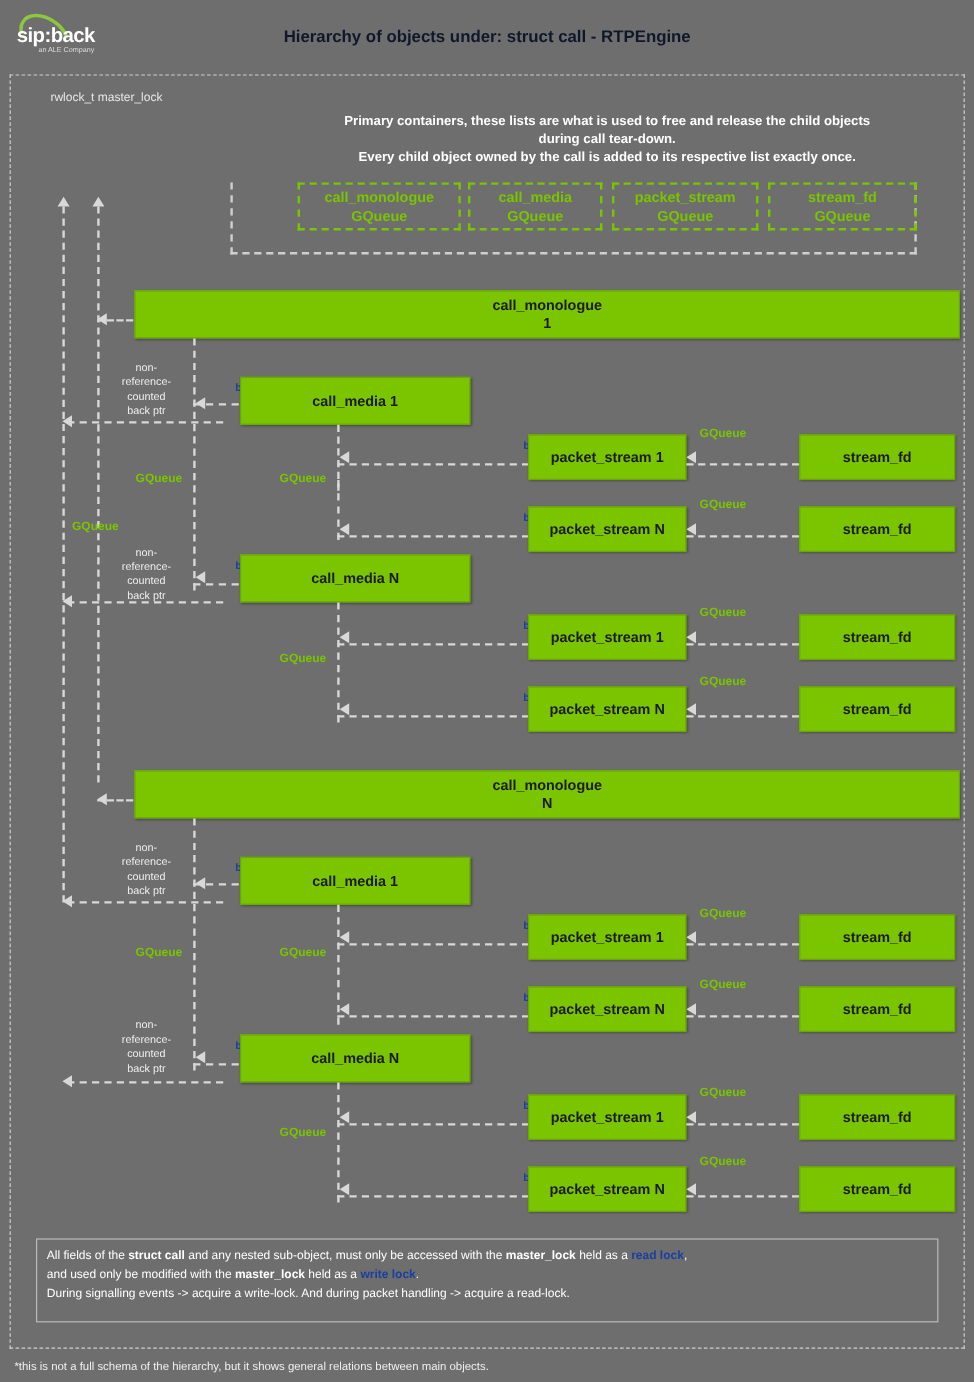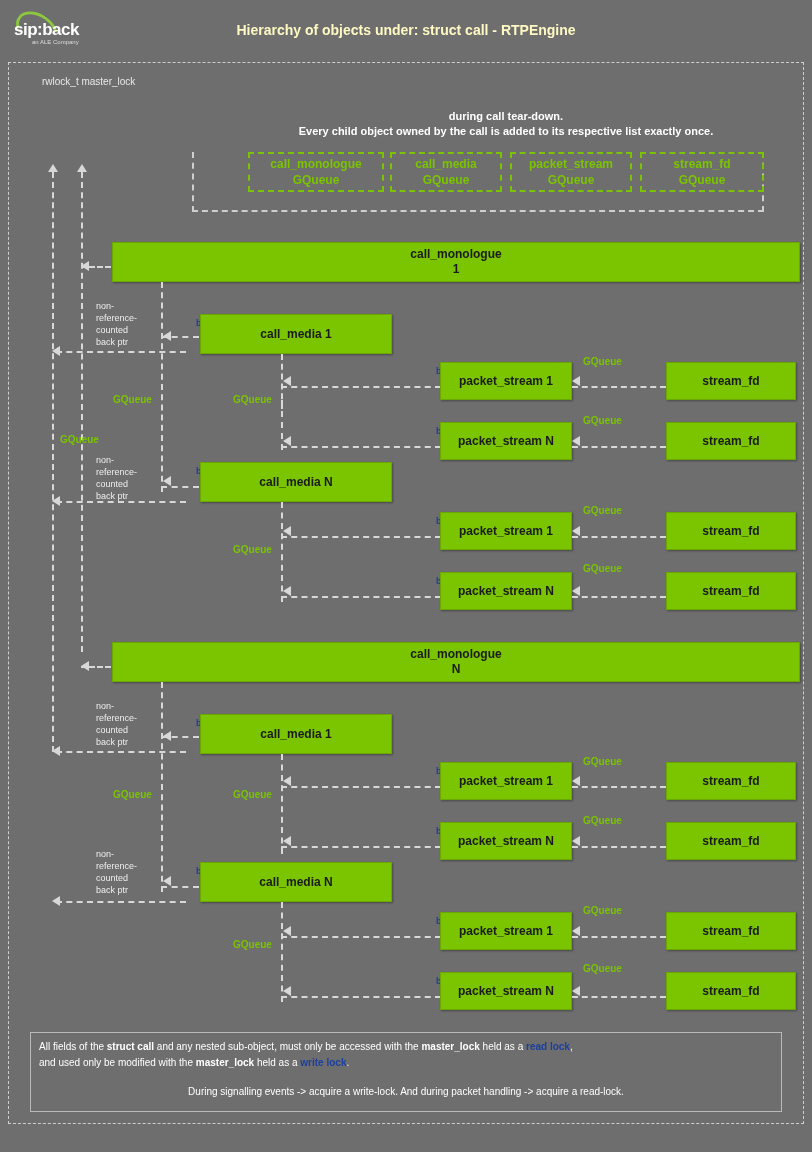--- a/index.html
+++ b/index.html
@@ -51,21 +51,21 @@
     border-bottom-color: transparent;
     transform: rotate(35deg);
   }
   .header-title {
     position: absolute;
     left: 0; top: 22px;
     width: 812px;
     text-align: center;
     font-size: 14px;
     font-weight: bold;
-    color: #fef9c3;
+    color: #0f172a;
   }
 
   
   .frame {
     position: absolute;
     left: 8px; top: 62px;
     width: 796px; height: 1062px;
     border: 1px dashed #cfcfcf;
     box-sizing: border-box;
   }
@@ -118,21 +118,21 @@
   }
 
   
   .lbl {
     position: absolute;
     font-size: 9px;
     color: #eeeeee;
     line-height: 12px;
     white-space: nowrap;
   }
-  .lbl.center { text-align: left; }
+  .lbl.center { text-align: center; }
   .lbl.gq {
     color: #7ac400;
     font-weight: bold;
     font-size: 10px;
   }
   .lbl.back {
     color: #1a3fa0;
     font-weight: bold;
     font-size: 9px;
   }
@@ -200,20 +200,21 @@
       <div class="logo-swoosh"></div>
       <div class="logo-text">sip:back</div>
       <div class="logo-sub">an ALE Company</div>
     </div>
     <div class="header-title">Hierarchy of objects under: struct call - RTPEngine</div>
   </div>
 
   <div class="frame"></div>
   <div class="frame-label">rwlock_t master_lock</div>
 
+  <div class="intro" style="left:262px; top:94px; width:488px;">Primary containers, these lists are what is used to free and release the child objects</div>
   <div class="intro" style="left:262px; top:124px; width:488px;">Every child object owned by the call is added to its respective list exactly once.</div>
   <div class="intro" style="left:262px; top:109px; width:488px;">during call tear-down.</div>
 
 
   <div class="cbox-wrap" style="left:192px; top:152px; width:572px; height:60px;"></div>
 
   <div class="cbox" style="left:248px; top:152px; width:136px; height:40px;">
     <div>call_monologue</div>
     <div>GQueue</div>
   </div>
@@ -475,24 +476,25 @@
     </div>
   </div>
   <div class="lbl gq" style="left:583px; top:963px;">GQueue</div>
   <div class="hline" style="left:572px; top:996px; width:94px;"></div>
   <div class="arrow-l" style="left:572px; top:986px;"></div>
   <div class="lbl back" style="left:666px; top:975px;">back ptr</div>
   <div class="gbox" style="left:666px; top:972px; width:130px; height:38px;">
     <div class="t1">stream_fd</div>
   </div>
 
-  <div class="note" style="top:1032px; height:80px;">
+  <div class="note" style="top:1032px; height:70px;">
     <div>
       <span>All fields of the </span><b>struct call</b><span> and any nested sub-object, must only be accessed with the </span><b>master_lock</b><span> held as a </span><span class="lnk">read lock</span><span>,</span>
     </div>
     <div>
       <span>and used only be modified with the </span><b>master_lock</b><span> held as a </span><span class="lnk">write lock</span><span>.</span>
     </div>
-    <div style="margin-top:13px;text-align:center;">During signalling events -&gt; acquire a write-lock. And during packet handling -&gt; acquire a read-lock.</div>
-  </div>
-
+    <div style="margin-top:0;">During signalling events -&gt; acquire a write-lock. And during packet handling -&gt; acquire a read-lock.</div>
+  </div>
+
+  <div class="footnote" style="top:1134px;">*this is not a full schema of the hierarchy, but it shows general relations between main objects.</div>
 
 </div>
 
 </body></html>

